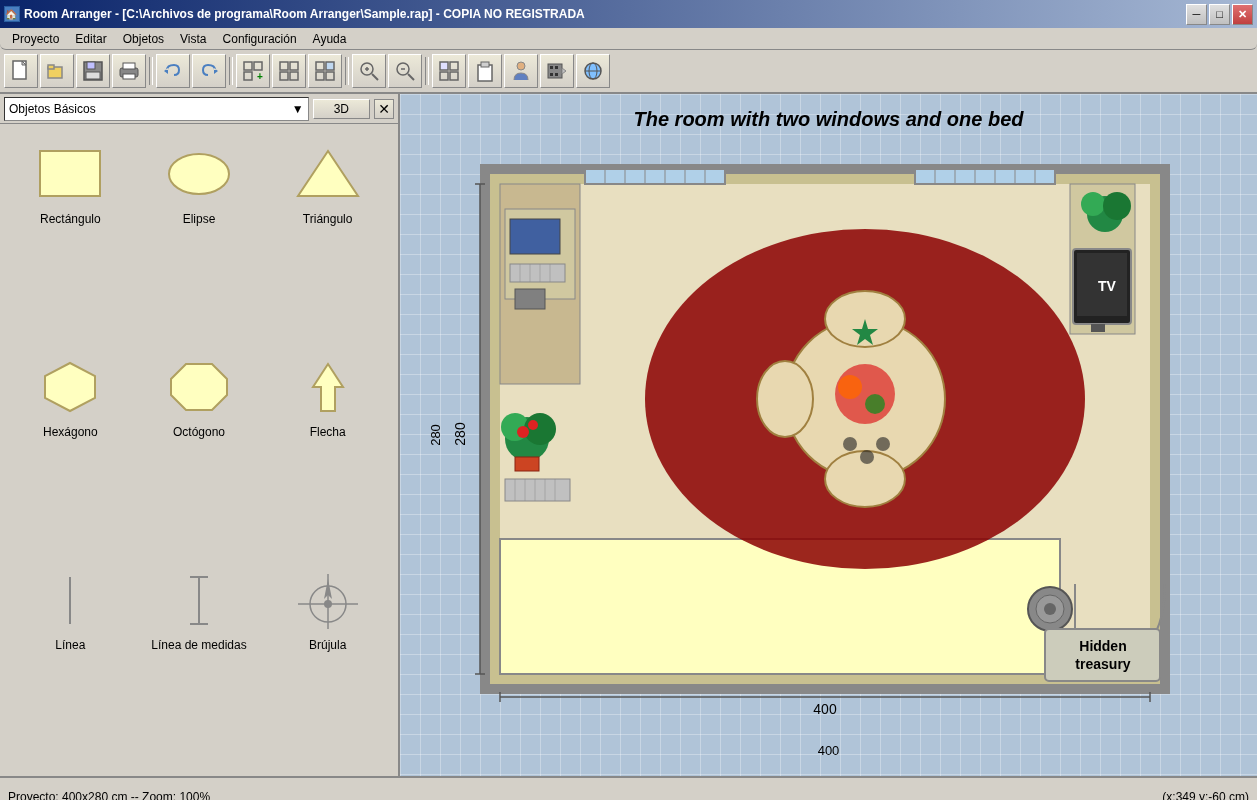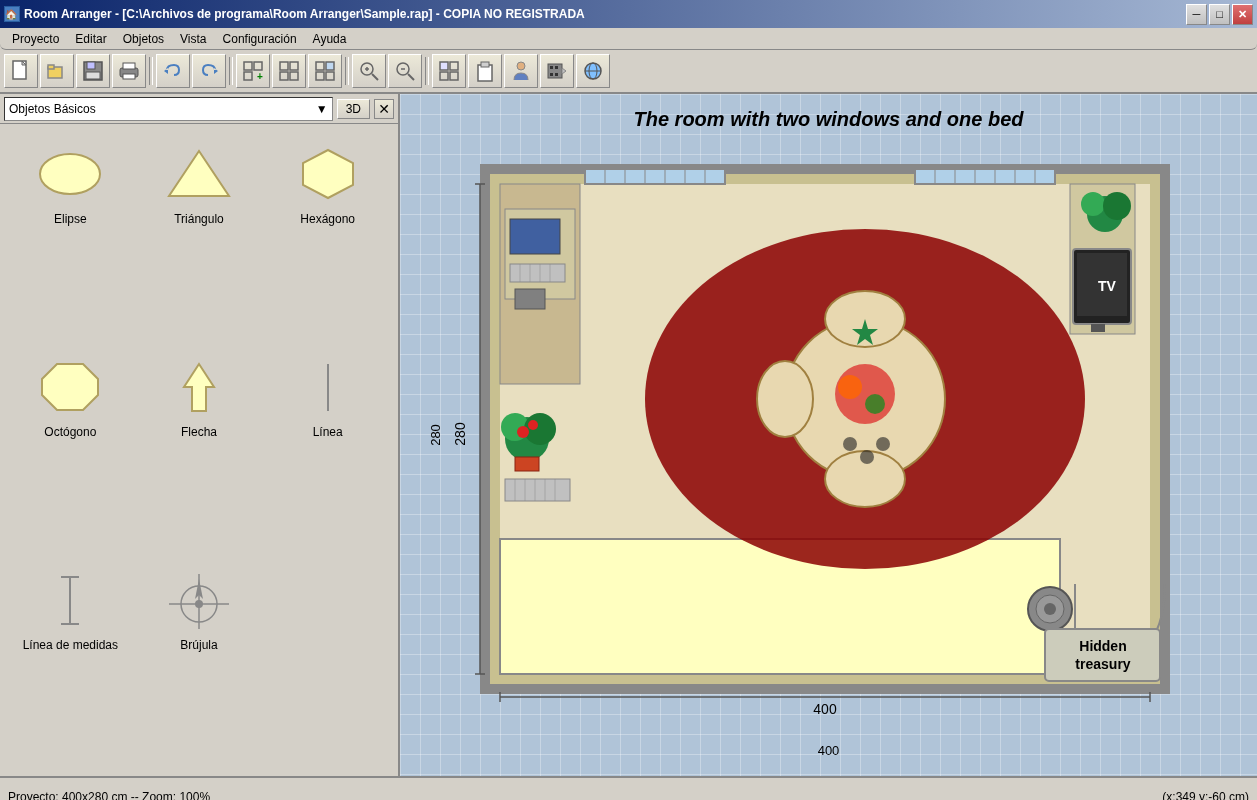--- a/index.html
+++ b/index.html
@@ -96,21 +96,21 @@
       flex: 1;
       height: 24px;
       background: white;
       border: 1px inset #888;
       font-size: 12px;
       padding: 0 4px;
       display: flex; align-items: center; justify-content: space-between;
       cursor: pointer;
     }
     .panel-3d-btn {
-      padding: 2px 8px;
+      padding: 2px 20px;
       background: linear-gradient(to bottom, #ece9d8, #d4d0c8);
       border: 1px solid #888;
       border-top-color: #fff;
       border-left-color: #fff;
       font-size: 12px; cursor: pointer;
     }
     .panel-close-btn {
       width: 20px; height: 20px;
       background: linear-gradient(to bottom, #ece9d8, #d4d0c8);
       border: 1px solid #888;
@@ -325,20 +325,28 @@
       <div class="panel-dropdown">
         <span>Objetos Básicos</span>
         <span>▼</span>
       </div>
       <div class="panel-3d-btn">3D</div>
       <div class="panel-close-btn">✕</div>
     </div>
 
     <div class="shapes-grid">
 
+      <div class="shape-item">
+        <div class="shape-canvas">
+          <svg width="70" height="55">
+            <rect x="5" y="5" width="60" height="45" fill="#ffffc0" stroke="#b0a060" stroke-width="2"></rect>
+          </svg>
+        </div>
+        <span class="shape-label">Rectángulo</span>
+      </div>
 
 
       <div class="shape-item">
         <div class="shape-canvas">
           <svg width="70" height="55">
             <ellipse cx="35" cy="28" rx="30" ry="20" fill="#ffffc0" stroke="#b0a060" stroke-width="2"></ellipse>
           </svg>
         </div>
         <span class="shape-label">Elipse</span>
       </div>

